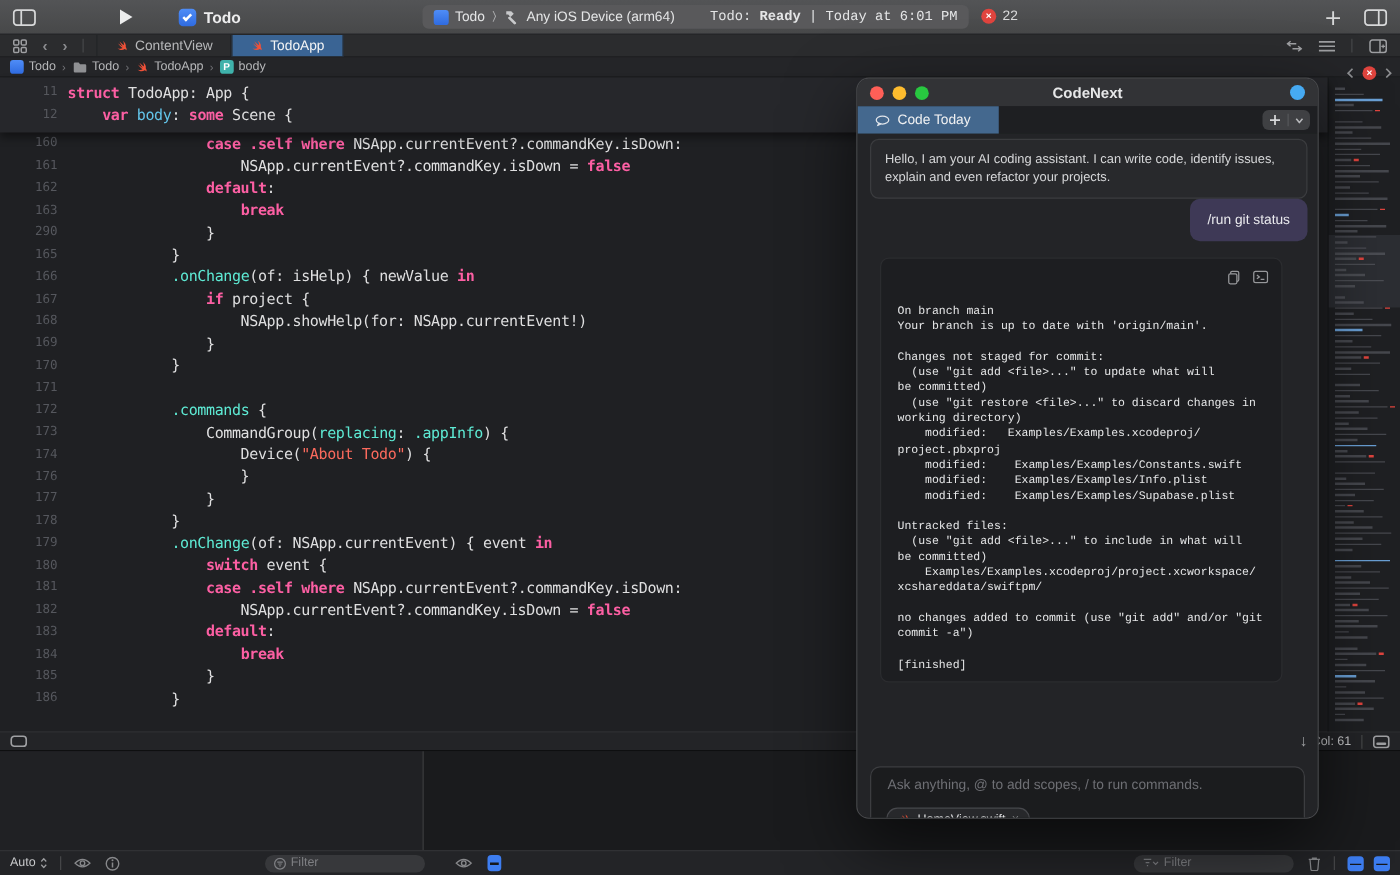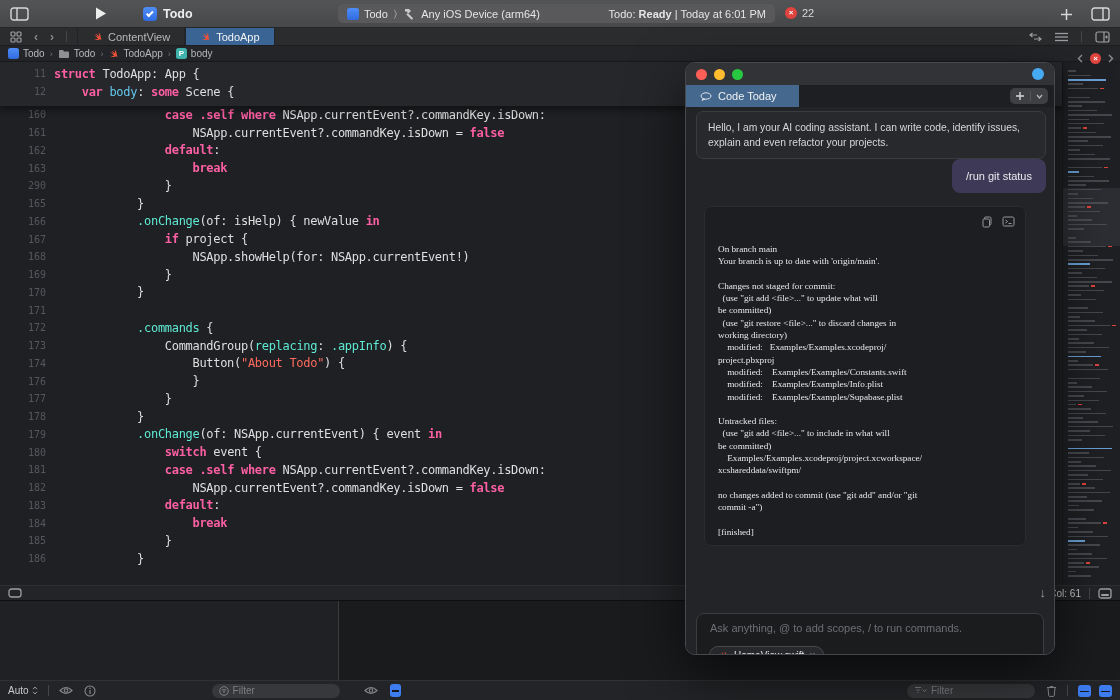--- a/index.html
+++ b/index.html
@@ -15,21 +15,21 @@
   .icon-btn { display:inline-flex; align-items:center; justify-content:center; }
   .app-chip { display:flex; align-items:center; gap:6px; margin-left:22px; }
   .app-sq { width:14px; height:14px; border-radius:3.5px; background:linear-gradient(#4f8df7,#2f6be0);
     display:inline-flex; align-items:center; justify-content:center; }
   .app-sq i { display:block; width:7px; height:4px; border-left:2px solid #fff; border-bottom:2px solid #fff; transform:rotate(-45deg) translate(0,-1px); }
   .app-name { font-size:12.5px; font-weight:bold; color:#ededee; }
   .status-pill { position:absolute; left:338px; top:4px; width:437px; height:19px; background:#59595b;
     border-radius:5px; display:flex; align-items:center; padding:0 9px; gap:5px; }
   .pill-txt { font-size:11px; color:#e4e5e6; white-space:nowrap; }
   .pill-chev { font-size:10px; color:#aeafb1; padding:0 1px; }
-  .pill-right { margin-left:auto; font-size:11px; color:#e4e5e6; white-space:nowrap; }
+  .pill-right { margin-left:auto; font-size:11px; color:#e4e5e6; white-space:nowrap;font-family:Liberation Mono, monospace; }
   .pill-right b { font-weight:bold; }
   .err-badge { position:absolute; left:785px; top:7px; display:flex; align-items:center; gap:5px; }
   .err-dot { width:12px; height:12px; border-radius:50%; background:#e0443e; color:#fff; font-size:8px; font-weight:bold;
     display:inline-flex; align-items:center; justify-content:center; line-height:1; }
   .err-count { font-size:11px; color:#dadbdc; }
   .tb-right { position:absolute; right:10px; top:0; height:28px; display:flex; align-items:center; gap:18px; }
 
   
   .tabbar { position:absolute; left:0; top:28px; width:1120px; height:18px; background:#2b2c2e;
     border-bottom:1px solid #1c1d1f; display:flex; align-items:stretch; }
@@ -102,21 +102,21 @@
     font-size:11px; color:#f0f1f2; }
   .cnx-add { position:absolute; right:6px; top:3px; height:16px; border-radius:5px; background:#3f4043;
     display:flex; align-items:center; padding:0 5px; gap:5px; }
   .cnx-body { position:relative; height:549px; background:#232427; }
   .greet { position:absolute; left:10px; top:4px; width:350px; min-height:44px; background:#28292c; border:1px solid #3b3c3f;
     border-radius:7px; padding:8px 11px; font-size:10.3px; line-height:15px; color:#d6d7d9; }
   .bubble { position:absolute; right:8px; top:52px; background:#3e3956; border-radius:8px; padding:11px 14px;
     font-size:11px; color:#eaeaee; }
   .term { position:absolute; left:18px; top:99px; width:322px; height:340px; background:#1d1e21; border:1px solid #2b2c2f;
     border-radius:7px; padding:36px 12px 10px 13px; overflow:hidden; }
-  .term pre { font-family:Liberation Serif, serif; font-size:9.2px; line-height:12.3px; color:#e6e7e8; white-space:pre; }
+  .term pre { font-family:Liberation Mono, monospace; font-size:9.2px; line-height:12.3px; color:#e6e7e8; white-space:pre; }
   .term-icons { position:absolute; right:10px; top:9px; display:flex; gap:10px; }
   .scroll-down { position:absolute; right:8px; top:478px; font-size:13px; color:#9fa0a3; }
   .cnx-input { position:absolute; left:10px; top:506px; width:348px; height:78px; background:#1b1c1e;
     border:1px solid #3c3d40; border-radius:8px; }
   .placeholder { position:absolute; left:13px; top:8px; font-size:11px; color:#6e6f74; }
   .chip { position:absolute; left:12px; top:32px; height:18px; border:1px solid #47484c; background:#27282b; border-radius:9px;
     display:flex; align-items:center; gap:5px; padding:0 8px; }
   .chip-label { font-size:10px; color:#e0e1e3; }
   .chip-x { font-size:10px; color:#8f9093; }
 
@@ -272,21 +272,21 @@
         <div class="crow"><span class="lnum">290</span><span class="ltext"><span class="tk-p">                }</span></span></div>
         <div class="crow"><span class="lnum">165</span><span class="ltext"><span class="tk-p">            }</span></span></div>
         <div class="crow"><span class="lnum">166</span><span class="ltext"><span class="tk-p">            </span><span class="tk-m">.onChange</span><span class="tk-p">(of: isHelp) { newValue </span><span class="tk-k">in</span></span></div>
         <div class="crow"><span class="lnum">167</span><span class="ltext"><span class="tk-p">                </span><span class="tk-k">if</span><span class="tk-p"> project {</span></span></div>
         <div class="crow"><span class="lnum">168</span><span class="ltext"><span class="tk-p">                    NSApp.showHelp(for: NSApp.currentEvent!)</span></span></div>
         <div class="crow"><span class="lnum">169</span><span class="ltext"><span class="tk-p">                }</span></span></div>
         <div class="crow"><span class="lnum">170</span><span class="ltext"><span class="tk-p">            }</span></span></div>
         <div class="crow"><span class="lnum">171</span><span class="ltext"></span></div>
         <div class="crow"><span class="lnum">172</span><span class="ltext"><span class="tk-p">            </span><span class="tk-m">.commands</span><span class="tk-p"> {</span></span></div>
         <div class="crow"><span class="lnum">173</span><span class="ltext"><span class="tk-p">                CommandGroup(</span><span class="tk-m">replacing</span><span class="tk-p">: </span><span class="tk-m">.appInfo</span><span class="tk-p">) {</span></span></div>
-        <div class="crow"><span class="lnum">174</span><span class="ltext"><span class="tk-p">                    Button(</span><span class="tk-s">"About Todo"</span><span class="tk-p">) {</span></span></div>
+        <div class="crow"><span class="lnum">174</span><span class="ltext"><span class="tk-p">                    Device(</span><span class="tk-s">"About Todo"</span><span class="tk-p">) {</span></span></div>
         <div class="crow"><span class="lnum">176</span><span class="ltext"><span class="tk-p">                    }</span></span></div>
         <div class="crow"><span class="lnum">177</span><span class="ltext"><span class="tk-p">                }</span></span></div>
         <div class="crow"><span class="lnum">178</span><span class="ltext"><span class="tk-p">            }</span></span></div>
         <div class="crow"><span class="lnum">179</span><span class="ltext"><span class="tk-p">            </span><span class="tk-m">.onChange</span><span class="tk-p">(of: NSApp.currentEvent) { event </span><span class="tk-k">in</span></span></div>
         <div class="crow"><span class="lnum">180</span><span class="ltext"><span class="tk-p">                </span><span class="tk-k">switch</span><span class="tk-p"> event {</span></span></div>
         <div class="crow"><span class="lnum">181</span><span class="ltext"><span class="tk-p">                </span><span class="tk-k">case</span><span class="tk-p"> </span><span class="tk-k">.self</span><span class="tk-p"> </span><span class="tk-k">where</span><span class="tk-p"> NSApp.currentEvent?.commandKey.isDown:</span></span></div>
         <div class="crow"><span class="lnum">182</span><span class="ltext"><span class="tk-p">                    NSApp.currentEvent?.commandKey.isDown = </span><span class="tk-k">false</span></span></div>
         <div class="crow"><span class="lnum">183</span><span class="ltext"><span class="tk-p">                </span><span class="tk-k">default</span><span class="tk-p">:</span></span></div>
         <div class="crow"><span class="lnum">184</span><span class="ltext"><span class="tk-p">                    </span><span class="tk-k">break</span></span></div>
         <div class="crow"><span class="lnum">185</span><span class="ltext"><span class="tk-p">                }</span></span></div>
@@ -733,20 +733,21 @@
           <path d="M2 2.5 l0.7 8 a1 1 0 001 .9 h3.6 a1 1 0 001-.9 l0.7-8" fill="none" stroke="#87888b" stroke-width="1"></path>
         </svg>
     </span>
     <span class="vdiv" style="margin-left:10px"></span>
     <span class="blue-toggle" style="margin-left:10px;width:13px;height:12px"></span>
     <span class="blue-toggle" style="margin-left:8px;margin-right:8px;width:13px;height:12px"></span>
   </div>
 
   <div class="cnx">
     <div class="cnx-title">
+      <span class="cnx-title-text">CodeNext</span>
       <span class="tl r"></span>
       <span class="tl y"></span>
       <span class="tl g"></span>
       <span class="cnx-dot"></span>
     </div>
     <div class="cnx-tabs">
       <div class="cnx-tab">
         <svg width="12" height="9" viewBox="0 0 12 9">
             <ellipse cx="6" cy="4" rx="5" ry="3.2" fill="none" stroke="#dfe4ea" stroke-width="1"></ellipse>
             <path d="M3 6.5 L2.2 8.4 L5 7" fill="none" stroke="#dfe4ea" stroke-width="1"></path>

